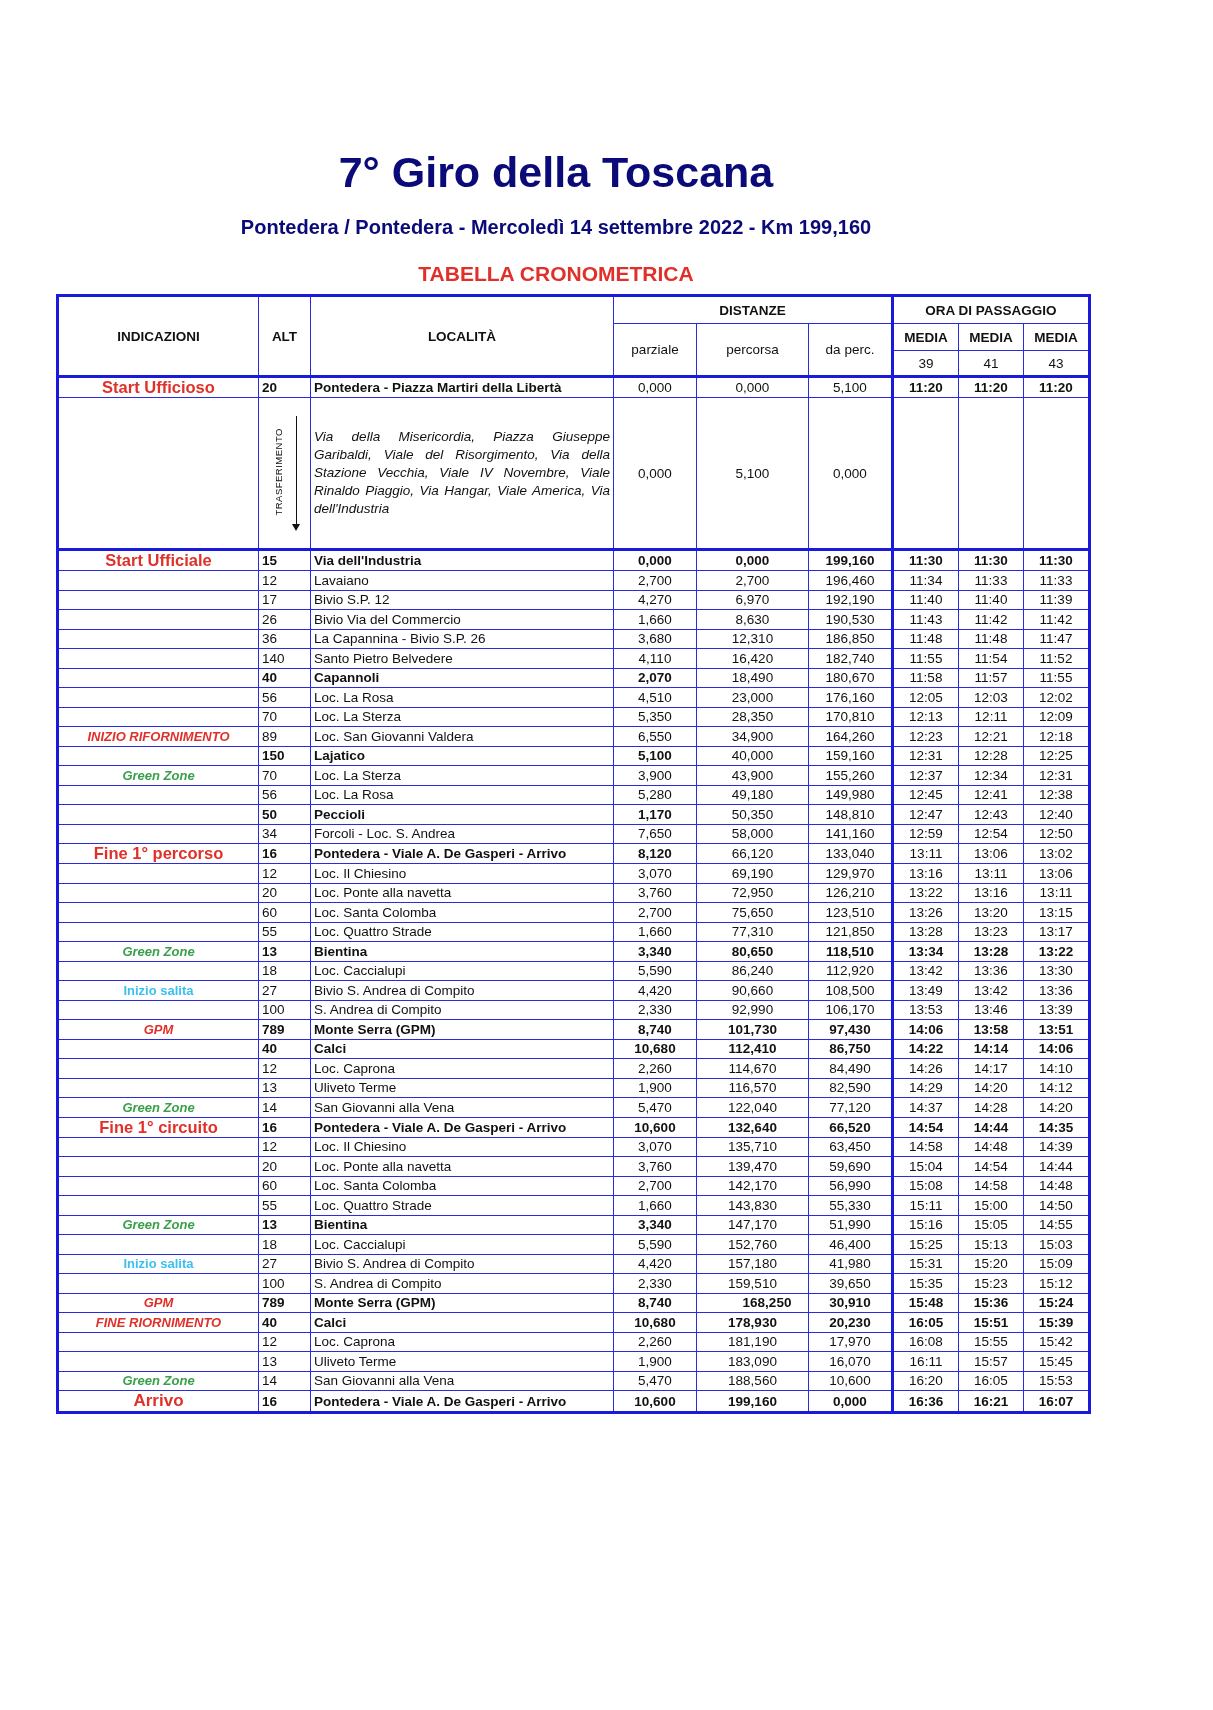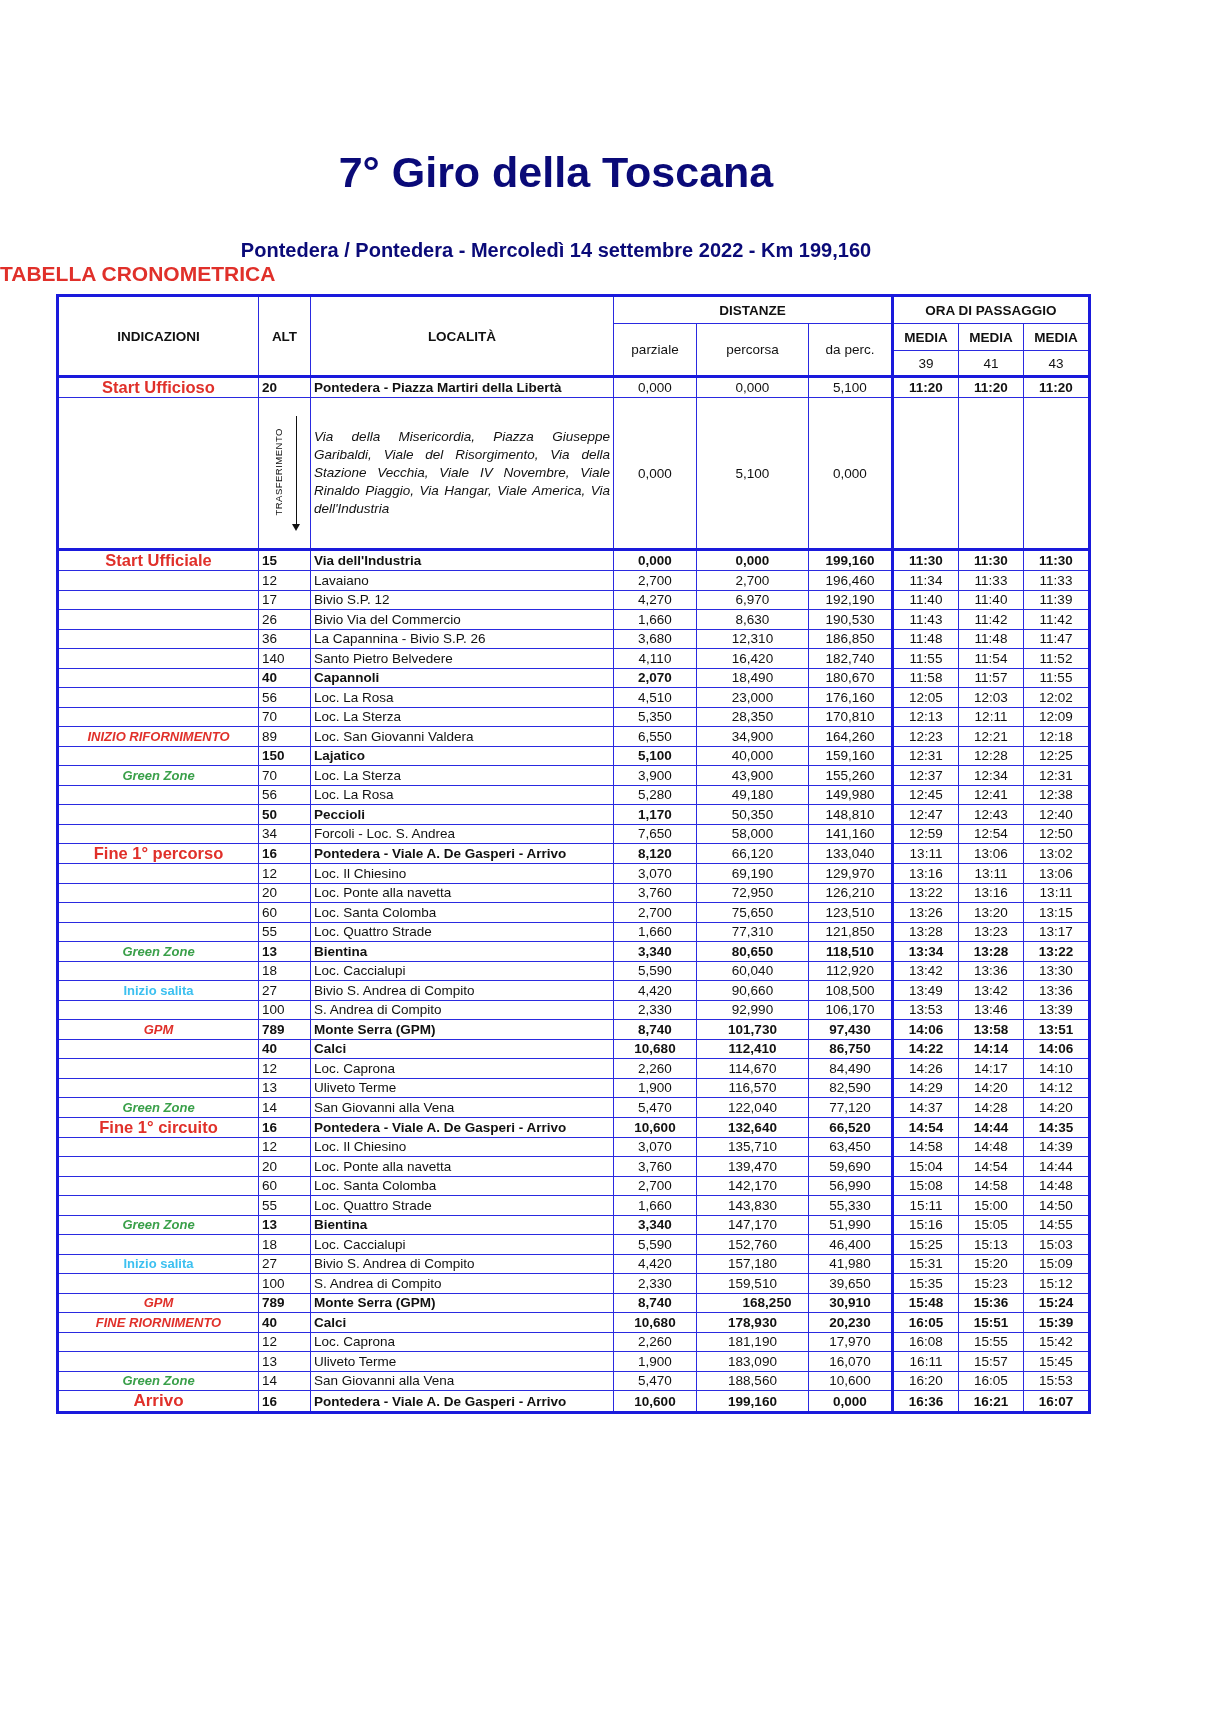--- a/index.html
+++ b/index.html
@@ -1,19 +1,19 @@
 <!DOCTYPE html>
 <html><head>
 <meta charset="utf-8">
 <style>
   html,body{margin:0;padding:0;background:#fff;}
   body{width:1213px;height:1710px;position:relative;font-family:"Liberation Sans",sans-serif;color:#111;}
   .title{position:absolute;left:0;width:1112px;top:148px;text-align:center;font-size:43px;font-weight:bold;color:#0a0a78;}
-  .subtitle{position:absolute;left:0;width:1112px;top:216px;text-align:center;font-size:20px;font-weight:bold;color:#0a0a78;margin-top:23px;}
-  .tabtitle{position:absolute;left:0;width:1112px;top:262px;text-align:left;font-size:21px;font-weight:bold;color:#e0302a;}
+  .subtitle{position:absolute;left:0;width:1112px;top:216px;text-align:center;font-size:20px;font-weight:bold;color:#0a0a78;}
+  .tabtitle{position:absolute;left:0;width:1112px;top:262px;text-align:center;font-size:21px;font-weight:bold;color:#e0302a;}
   table{position:absolute;left:56px;top:294px;border-collapse:collapse;border:3px solid #1a1adc;table-layout:fixed;}
   td,th{border:1.5px solid #2a2ae0;padding:0 3px;font-size:13.5px;height:18.5px;white-space:nowrap;}
   th{font-weight:bold;font-size:13.5px;}
   .c-ind{width:193px;text-align:center;}
   .c-alt{width:45px;text-align:left;}
   .c-loc{width:296px;text-align:left;}
   .c-num{width:76px;text-align:center;}
   .c-t{width:58px;text-align:center;}
   .thick-l{border-left:3px solid #1a1adc;}
   .thick-t td{border-top:3px solid #1a1adc;}
@@ -326,21 +326,21 @@
         <td class="c-num" style="font-weight: bold;">118,510</td>
         <td class="c-t thick-l" style="font-weight: bold;">13:34</td>
         <td class="c-t" style="font-weight: bold;">13:28</td>
         <td class="c-t" style="font-weight: bold;">13:22</td>
       </tr>
       <tr>
         <td class="c-ind"><span></span></td>
         <td class="c-alt">18</td>
         <td class="c-loc">Loc. Caccialupi</td>
         <td class="c-num">5,590</td>
-        <td class="c-num">60,040</td>
+        <td class="c-num">86,240</td>
         <td class="c-num">112,920</td>
         <td class="c-t thick-l">13:42</td>
         <td class="c-t">13:36</td>
         <td class="c-t">13:30</td>
       </tr>
       <tr>
         <td class="c-ind"><span class="cyan">Inizio salita</span></td>
         <td class="c-alt">27</td>
         <td class="c-loc">Bivio S. Andrea di Compito</td>
         <td class="c-num">4,420</td>

